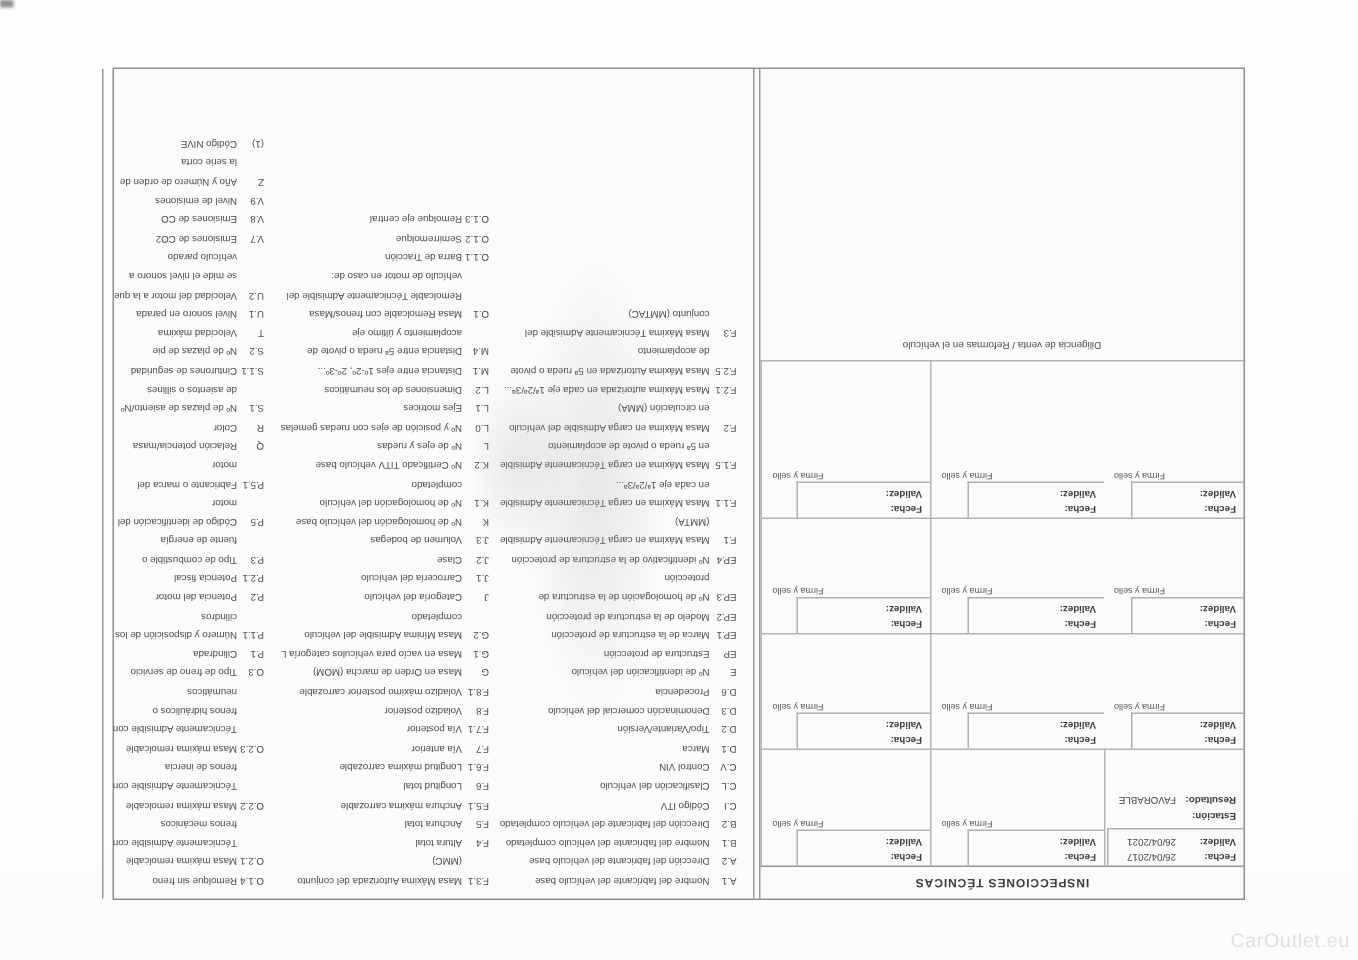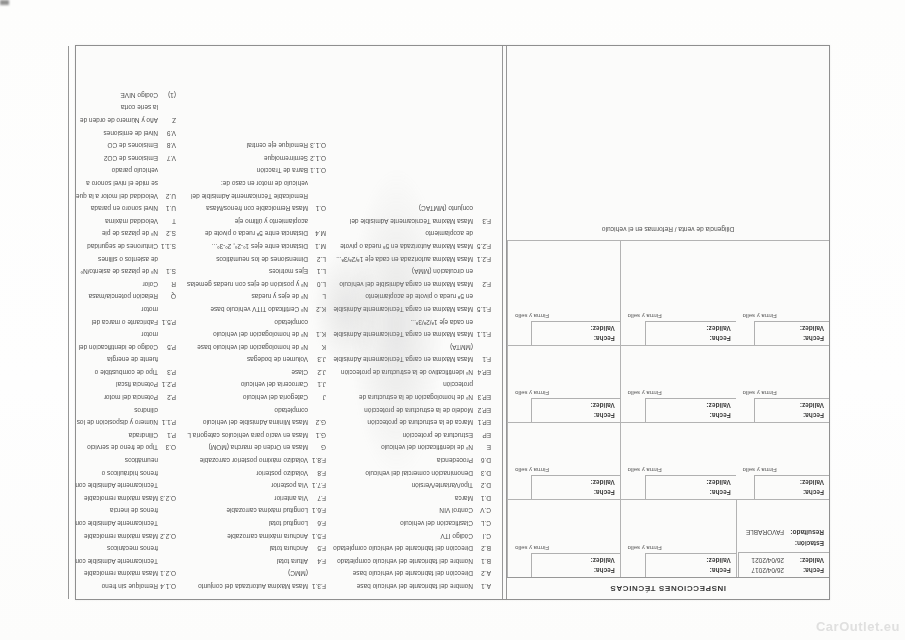--- a/index.html
+++ b/index.html
@@ -45,21 +45,21 @@
   .ftext{flex:1;}
 
   
   .stamp-ghost{position:absolute;pointer-events:none;border-radius:50%;
                background:radial-gradient(closest-side,rgba(160,160,160,0.22),rgba(160,160,160,0));
                filter:blur(2px);}
   .ghost-a{left:58px;top:120px;width:95px;height:310px;}
   .ghost-b{left:120px;top:230px;width:70px;height:120px;}
   .speck{position:absolute;left:0;top:0;width:9px;height:5px;background:#6d6d6d;filter:blur(1px);opacity:0.75;}
   .watermark{position:absolute;right:5px;bottom:6px;font-size:13px;letter-spacing:0.5px;
-             color:rgba(195,195,195,0.5);font-weight:bold;}
+             color:rgba(195,195,195,0.5);font-weight:normal;}
 </style>
 </head>
 <body>
 
 <div class="stage">
   <div class="speck"></div>
 
   <div class="doc">
 
     <div class="page-insp">

